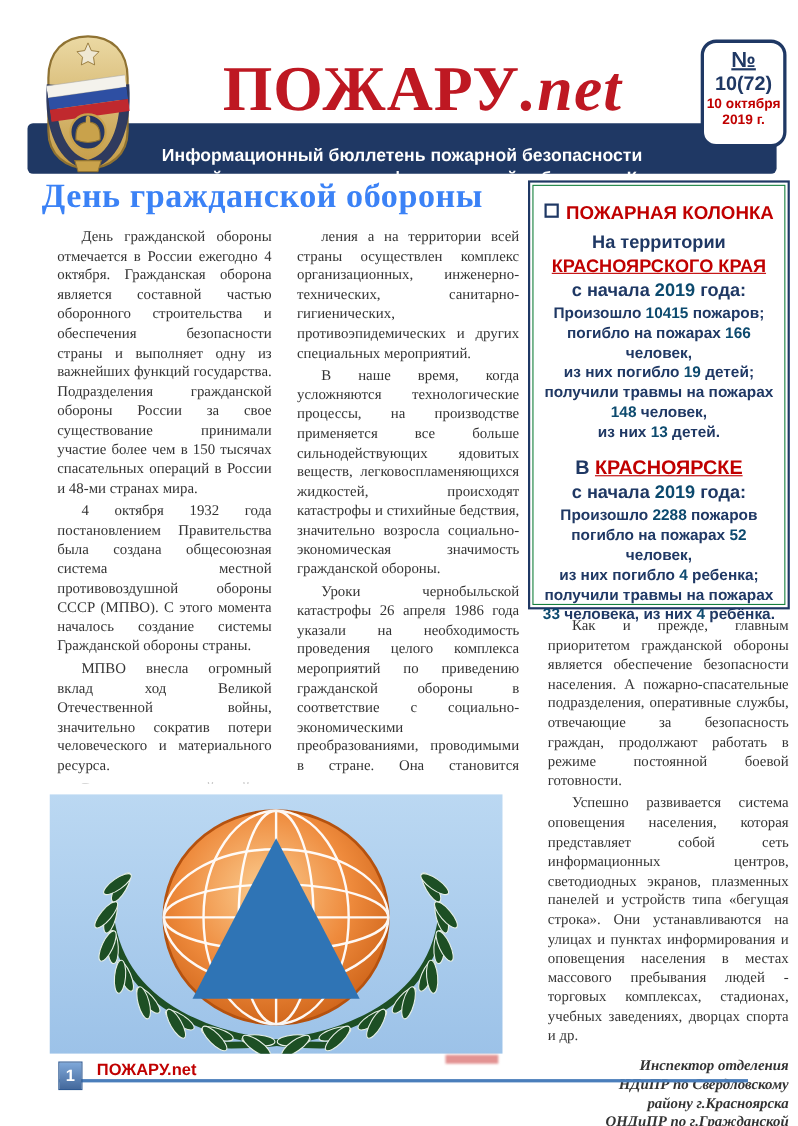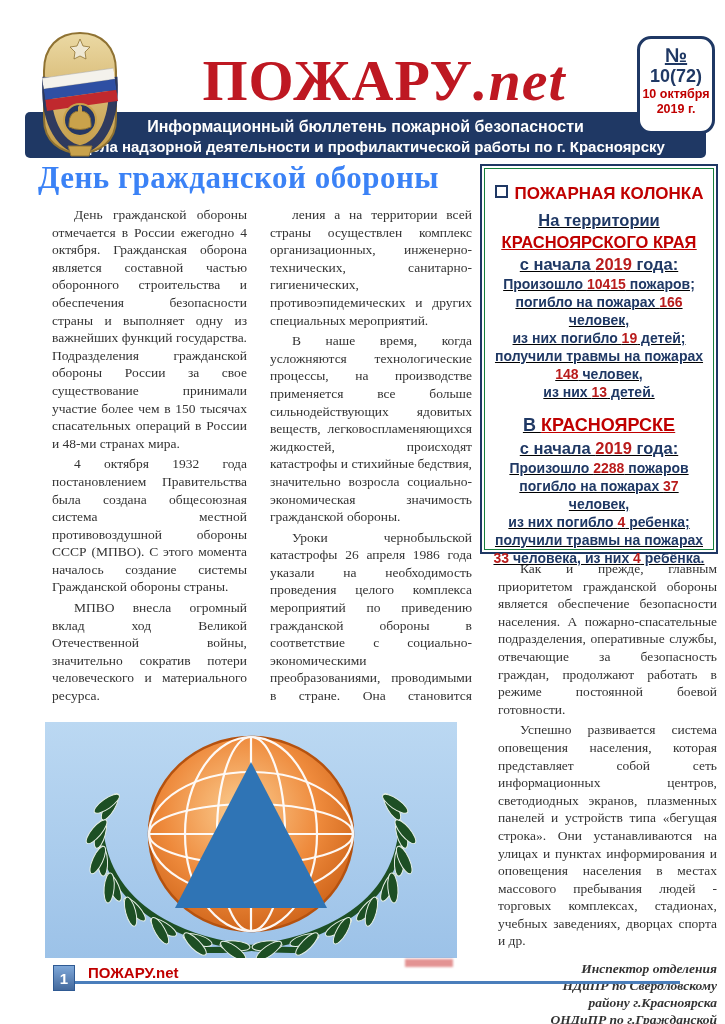--- a/index.html
+++ b/index.html
@@ -7,21 +7,21 @@
         font-family:"Liberation Serif",serif;}
 
   
   .logo{position:absolute;left:30px;top:26px;width:100px;height:134px;z-index:5;}
   .masthead{position:absolute;left:148px;top:52px;width:472px;text-align:center;z-index:2;
             color:#BE1822;font-family:"Liberation Serif",serif;font-weight:bold;
             font-size:58px;line-height:1;letter-spacing:1px;white-space:nowrap;}
   .mh-net{font-style:italic;}
   .banner{position:absolute;left:25px;top:112px;width:681px;height:46px;background:#1F3864;
           border-radius:5px;color:#ffffff;text-align:center;z-index:1;
-          font-family:"Liberation Sans",sans-serif;font-weight:bold;box-sizing:border-box;padding-top:5px;}
+          font-family:"Liberation Sans",sans-serif;font-weight:bold;box-sizing:border-box;padding-top:20px;}
   .banner .b1{font-size:16px;line-height:20px;}
   .banner .b2{font-size:15px;line-height:20px;}
   .issue-box{position:absolute;left:637px;top:36px;width:78px;height:98px;background:#ffffff;
              border:3px solid #1F3864;border-radius:14px;z-index:6;text-align:center;
              font-family:"Liberation Sans",sans-serif;font-weight:bold;box-sizing:border-box;padding-top:5px;}
   .issue-no{font-size:20px;line-height:22px;color:#1F3864;text-decoration:underline;}
   .issue-num{font-size:18px;line-height:21px;color:#1F3864;}
   .issue-date{font-size:12.5px;line-height:15px;color:#C00000;}
 
   
@@ -36,26 +36,26 @@
 
   
   .sidebar-box{position:absolute;left:480px;top:164px;width:238px;height:390px;background:#fff;
                border:2px solid #1F3864;padding:2px;box-sizing:border-box;z-index:3;}
   .sb-inner{border:1px solid #15803d;height:100%;box-sizing:border-box;text-align:center;
             font-family:"Liberation Sans",sans-serif;font-weight:bold;padding:14px 5px 0 5px;}
   .sb-title-line{margin-bottom:5px;font-size:17px;line-height:21px;}
   .sb-bullet{display:inline-block;width:9px;height:9px;border:2px solid #1F3864;background:#fff;
              margin-right:7px;vertical-align:1px;}
   .sb-title{color:#C00000;}
-  .sb-section{margin-bottom:12px;text-decoration:underline;}
+  .sb-section{margin-bottom:12px;}
   .sb-line{font-size:14px;line-height:18px;color:#1F3864;}
   .sb-line.lg{font-size:16.5px;line-height:22px;}
   .sb-line.xl{font-size:18px;line-height:24px;}
   .c-n{color:#1F3864;}
-  .c-r{color:#b91c1c;}
+  .c-r{color:#0c4a6e;}
   .c-ru{color:#C00000;text-decoration:underline;}
 
   
   .signature{margin-top:10px;text-align:right;font-weight:bold;font-style:italic;
              font-size:13.5px;line-height:17px;color:#333333;}
 
   
   .emblem{position:absolute;left:45px;top:722px;width:412px;height:236px;}
   .watermark{position:absolute;left:405px;top:959px;width:48px;height:8px;
              background:rgba(200,40,40,.5);filter:blur(1px);}
@@ -145,21 +145,21 @@
           <div class="sb-line"><span class="c-n">Произошло </span><span class="c-r">10415</span><span class="c-n"> пожаров;</span></div>
           <div class="sb-line"><span class="c-n">погибло на пожарах </span><span class="c-r">166</span><span class="c-n"> человек,</span></div>
           <div class="sb-line"><span class="c-n">из них погибло </span><span class="c-r">19</span><span class="c-n"> детей;</span></div>
           <div class="sb-line"><span class="c-n">получили травмы на пожарах </span><span class="c-r">148</span><span class="c-n"> человек,</span></div>
           <div class="sb-line"><span class="c-n">из них </span><span class="c-r">13</span><span class="c-n"> детей.</span></div>
         </div>
       <div class="sb-section">
           <div class="sb-line xl"><span class="c-n">В </span><span class="c-ru">КРАСНОЯРСКЕ</span></div>
           <div class="sb-line lg"><span class="c-n">с начала </span><span class="c-r">2019</span><span class="c-n"> года:</span></div>
           <div class="sb-line"><span class="c-n">Произошло </span><span class="c-r">2288</span><span class="c-n"> пожаров</span></div>
-          <div class="sb-line"><span class="c-n">погибло на пожарах </span><span class="c-r">37</span><span class="c-n"> человек,</span></div>
+          <div class="sb-line"><span class="c-n">погибло на пожарах </span><span class="c-r">52</span><span class="c-n"> человек,</span></div>
           <div class="sb-line"><span class="c-n">из них погибло </span><span class="c-r">4</span><span class="c-n"> ребенка;</span></div>
           <div class="sb-line"><span class="c-n">получили травмы на пожарах </span><span class="c-r">33</span><span class="c-n"> человека, из них </span><span class="c-r">4</span><span class="c-n"> ребёнка.</span></div>
         </div>
     </div>
   </aside>
 
   <div class="col col3">
     <p>Как и прежде, главным приоритетом гражданской обороны является обеспечение безопасности населения. А пожарно-спасательные подразделения, оперативные службы, отвечающие за безопасность граждан, продолжают работать в режиме постоянной боевой готовности.</p>
     <p>Успешно развивается система оповещения населения, которая представляет собой сеть информационных центров, светодиодных экранов, плазменных панелей и устройств типа «бегущая строка». Они устанавливаются на улицах и пунктах информирования и оповещения населения в местах массового пребывания людей - торговых комплексах, стадионах, учебных заведениях, дворцах спорта и др.</p>
     <div class="signature">

